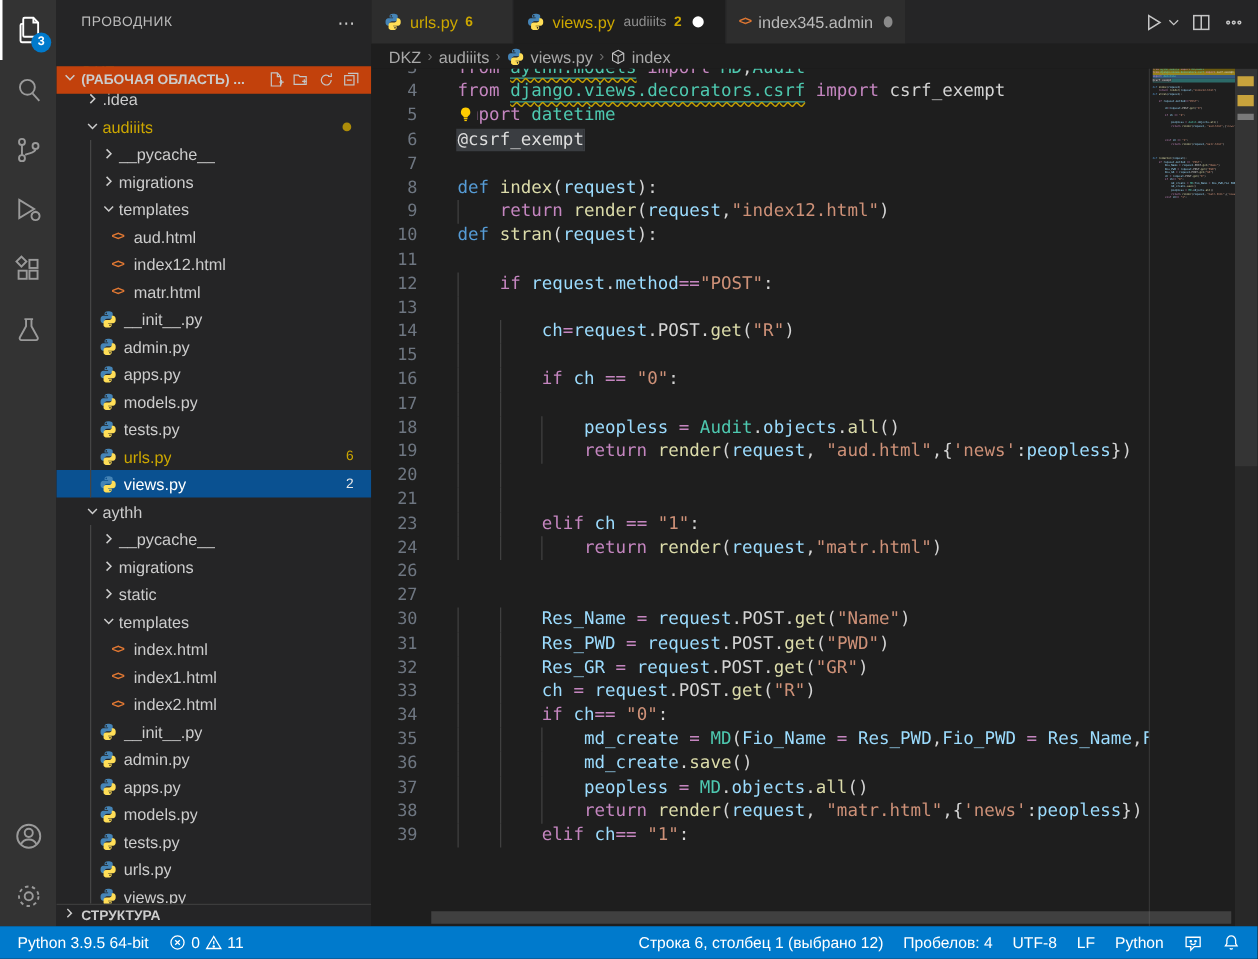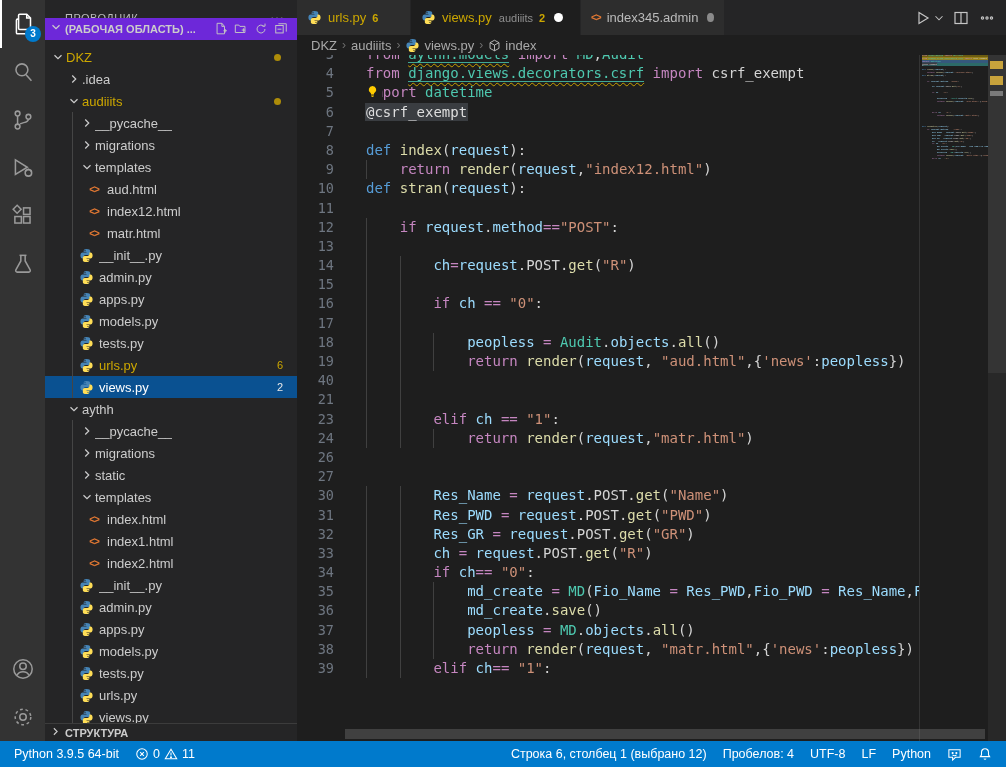--- a/index.html
+++ b/index.html
@@ -11,21 +11,21 @@
   .act-item.active { color:#ffffff; border-left:2px solid #ffffff; }
   .act-item svg { width:26px; height:26px; stroke:currentColor; fill:none; stroke-width:1.4; }
   .act-badge { position:absolute; right:4px; bottom:6px; min-width:16px; height:16px; border-radius:9px;
     background:#007acc; color:#fff; font-size:10px; line-height:16px; text-align:center; font-weight:bold; }
   #act-bottom { position:absolute; bottom:0; left:0; width:45px; }
   
   #sidebar { position:absolute; left:45px; top:0; width:252px; height:741px; background:#252526; z-index:4; overflow:hidden; }
   #sb-title-row { position:absolute; left:0; top:0; width:252px; height:35px; display:flex; align-items:center; padding:0 12px 0 20px; }
   #sb-title { font-size:11px; color:#bbbbbb; letter-spacing:.5px; flex:1; }
   #sb-ellipsis { color:#cccccc; font-size:14px; letter-spacing:1px; cursor:pointer; }
-  #sb-section { position:absolute; left:0; top:18px; width:252px; height:22px; background:#6d28d9; z-index:3;
+  #sb-section { position:absolute; left:0; top:53px; width:252px; height:22px; background:#c2410c; z-index:3;
     display:flex; align-items:center; padding:0 6px 0 4px; }
   #sb-section .chev { width:16px; color:#cccccc; }
   #sb-section .lbl { font-size:11px; font-weight:bold; color:#cccccc; white-space:nowrap; overflow:hidden; flex:1; }
   .sb-act { width:20px; height:20px; display:flex; align-items:center; justify-content:center; color:#c5c5c5; cursor:pointer; }
   .sb-act svg { width:14px; height:14px; stroke:currentColor; fill:none; stroke-width:1.1; }
   #tree { position:absolute; left:0; top:46px; width:252px; }
   .trow { position:relative; height:22px; display:flex; align-items:center; font-size:13px; color:#cccccc; cursor:pointer; white-space:nowrap; }
   .trow.sel { background:#0a5191; color:#ffffff; }
   .trow .chev { width:16px; display:inline-flex; justify-content:center; color:#cccccc; flex:none; }
   .trow .chev svg { width:14px; height:14px; stroke:currentColor; fill:none; stroke-width:1.4; }
@@ -565,21 +565,21 @@
       <div class="cline"><span class="lnum">10</span><span class="tk-d">def </span><span class="tk-f">stran</span><span class="tk-p">(</span><span class="tk-v">request</span><span class="tk-p">):</span></div>
       <div class="cline"><span class="lnum">11</span></div>
       <div class="cline"><span class="lnum">12</span><span class="tk-p">    </span><span class="tk-k">if </span><span class="tk-v">request</span><span class="tk-p">.</span><span class="tk-v">method</span><span class="tk-k">==</span><span class="tk-s">"POST"</span><span class="tk-p">:</span><span class="guide" style="left:69px"></span></div>
       <div class="cline"><span class="lnum">13</span><span class="guide" style="left:69px"></span></div>
       <div class="cline"><span class="lnum">14</span><span class="tk-p">        </span><span class="tk-v">ch</span><span class="tk-k">=</span><span class="tk-v">request</span><span class="tk-p">.POST.</span><span class="tk-f">get</span><span class="tk-p">(</span><span class="tk-s">"R"</span><span class="tk-p">)</span><span class="guide" style="left:69px"></span><span class="guide" style="left:102.72px"></span></div>
       <div class="cline"><span class="lnum">15</span><span class="guide" style="left:69px"></span><span class="guide" style="left:102.72px"></span></div>
       <div class="cline"><span class="lnum">16</span><span class="tk-p">        </span><span class="tk-k">if </span><span class="tk-v">ch</span><span class="tk-k"> == </span><span class="tk-s">"0"</span><span class="tk-p">:</span><span class="guide" style="left:69px"></span><span class="guide" style="left:102.72px"></span></div>
       <div class="cline"><span class="lnum">17</span><span class="guide" style="left:69px"></span><span class="guide" style="left:102.72px"></span></div>
       <div class="cline"><span class="lnum">18</span><span class="tk-p">            </span><span class="tk-v">peopless</span><span class="tk-k"> = </span><span class="tk-t">Audit</span><span class="tk-p">.</span><span class="tk-v">objects</span><span class="tk-p">.</span><span class="tk-f">all</span><span class="tk-p">()</span><span class="guide" style="left:69px"></span><span class="guide" style="left:102.72px"></span><span class="guide" style="left:136.44px"></span></div>
       <div class="cline"><span class="lnum">19</span><span class="tk-p">            </span><span class="tk-k">return </span><span class="tk-f">render</span><span class="tk-p">(</span><span class="tk-v">request</span><span class="tk-p">, </span><span class="tk-s">"aud.html"</span><span class="tk-p">,{</span><span class="tk-s">'news'</span><span class="tk-p">:</span><span class="tk-v">peopless</span><span class="tk-p">})</span><span class="guide" style="left:69px"></span><span class="guide" style="left:102.72px"></span><span class="guide" style="left:136.44px"></span></div>
-      <div class="cline"><span class="lnum">40</span><span class="guide" style="left:69px"></span><span class="guide" style="left:102.72px"></span></div>
+      <div class="cline"><span class="lnum">20</span><span class="guide" style="left:69px"></span><span class="guide" style="left:102.72px"></span></div>
       <div class="cline"><span class="lnum">21</span><span class="guide" style="left:69px"></span><span class="guide" style="left:102.72px"></span></div>
       <div class="cline"><span class="lnum">23</span><span class="tk-p">        </span><span class="tk-k">elif </span><span class="tk-v">ch</span><span class="tk-k"> == </span><span class="tk-s">"1"</span><span class="tk-p">:</span><span class="guide" style="left:69px"></span><span class="guide" style="left:102.72px"></span></div>
       <div class="cline"><span class="lnum">24</span><span class="tk-p">            </span><span class="tk-k">return </span><span class="tk-f">render</span><span class="tk-p">(</span><span class="tk-v">request</span><span class="tk-p">,</span><span class="tk-s">"matr.html"</span><span class="tk-p">)</span><span class="guide" style="left:69px"></span><span class="guide" style="left:102.72px"></span><span class="guide" style="left:136.44px"></span></div>
       <div class="cline"><span class="lnum">26</span></div>
       <div class="cline"><span class="lnum">27</span></div>
       <div class="cline"><span class="lnum">30</span><span class="tk-p">        </span><span class="tk-v">Res_Name</span><span class="tk-k"> = </span><span class="tk-v">request</span><span class="tk-p">.POST.</span><span class="tk-f">get</span><span class="tk-p">(</span><span class="tk-s">"Name"</span><span class="tk-p">)</span><span class="guide" style="left:69px"></span><span class="guide" style="left:102.72px"></span></div>
       <div class="cline"><span class="lnum">31</span><span class="tk-p">        </span><span class="tk-v">Res_PWD</span><span class="tk-k"> = </span><span class="tk-v">request</span><span class="tk-p">.POST.</span><span class="tk-f">get</span><span class="tk-p">(</span><span class="tk-s">"PWD"</span><span class="tk-p">)</span><span class="guide" style="left:69px"></span><span class="guide" style="left:102.72px"></span></div>
       <div class="cline"><span class="lnum">32</span><span class="tk-p">        </span><span class="tk-v">Res_GR</span><span class="tk-k"> = </span><span class="tk-v">request</span><span class="tk-p">.POST.</span><span class="tk-f">get</span><span class="tk-p">(</span><span class="tk-s">"GR"</span><span class="tk-p">)</span><span class="guide" style="left:69px"></span><span class="guide" style="left:102.72px"></span></div>
       <div class="cline"><span class="lnum">33</span><span class="tk-p">        </span><span class="tk-v">ch</span><span class="tk-k"> = </span><span class="tk-v">request</span><span class="tk-p">.POST.</span><span class="tk-f">get</span><span class="tk-p">(</span><span class="tk-s">"R"</span><span class="tk-p">)</span><span class="guide" style="left:69px"></span><span class="guide" style="left:102.72px"></span></div>
       <div class="cline"><span class="lnum">34</span><span class="tk-p">        </span><span class="tk-k">if </span><span class="tk-v">ch</span><span class="tk-k">== </span><span class="tk-s">"0"</span><span class="tk-p">:</span><span class="guide" style="left:69px"></span><span class="guide" style="left:102.72px"></span></div>

